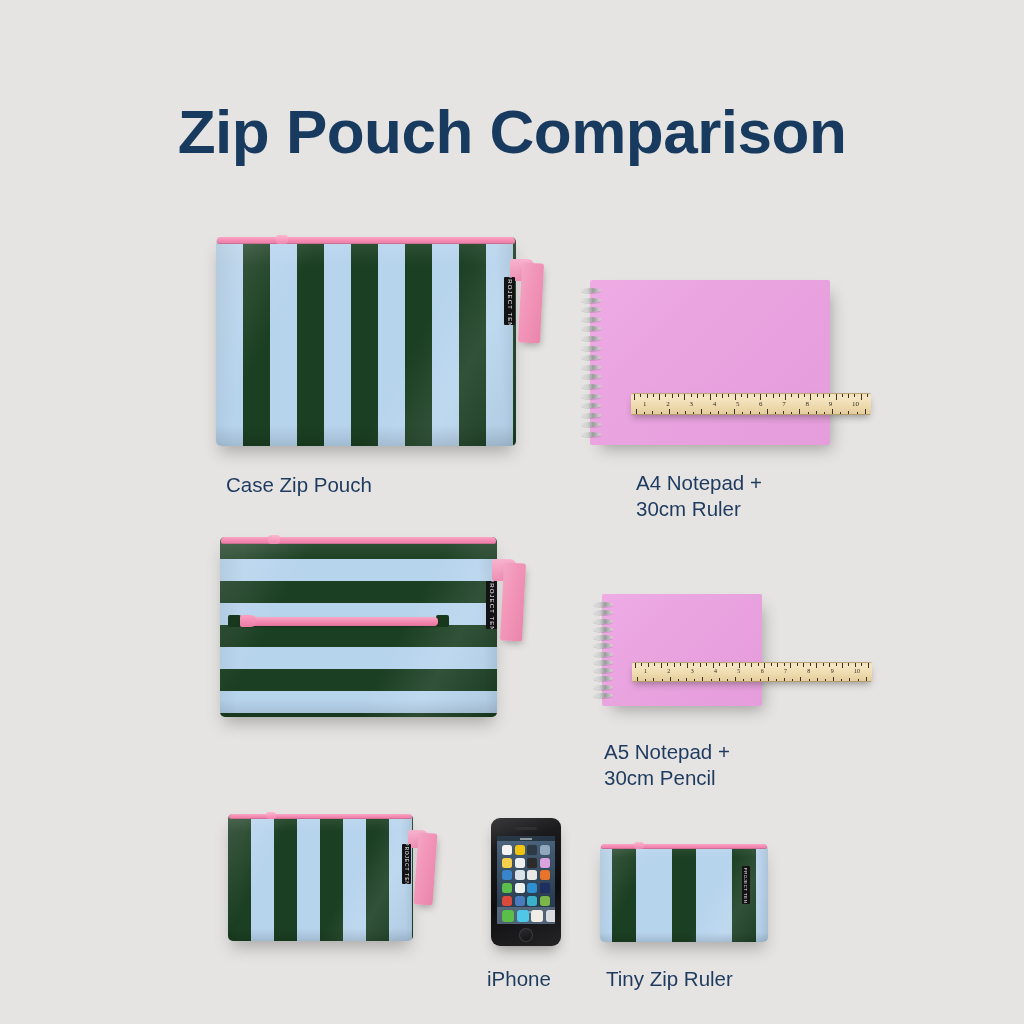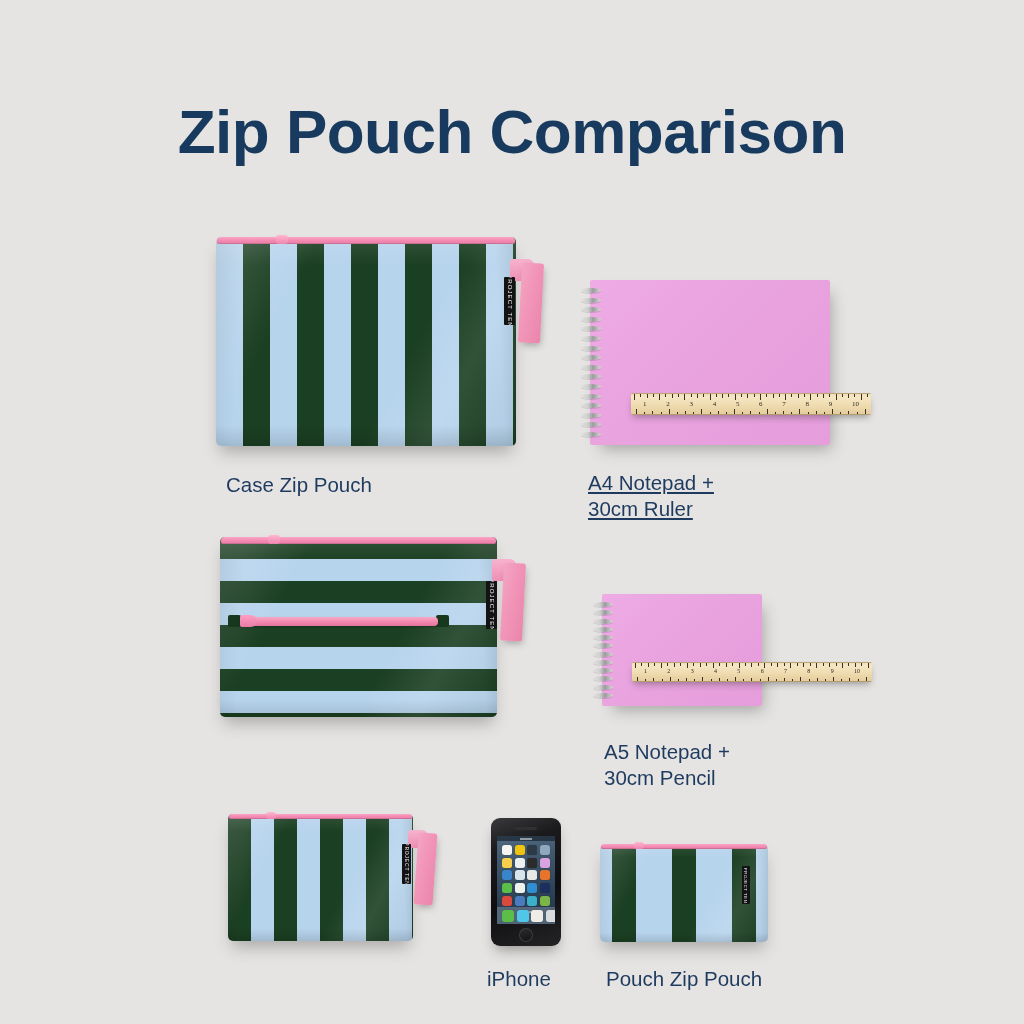--- a/index.html
+++ b/index.html
@@ -450,21 +450,21 @@
         <div class="tick" style="height:3px"></div>
           <div class="tick" style="height:2px"></div>
         <div class="tick" style="height:5px"></div>
           <div class="tick" style="height:2px"></div>
         <div class="tick" style="height:3px"></div>
           <div class="tick" style="height:2px"></div>
         <div class="tick" style="height:5px"></div>
       </div>
     </div>
   </div>
-  <div class="caption" style="left:588px; top:438px; width:260px;text-decoration:underline;">A4 Notepad +
+  <div class="caption" style="left:636px; top:438px; width:260px;">A4 Notepad +
 30cm Ruler</div>
 
   <div class="pouch" style="left:220px; top:505px; width:277px; height:180px;">
     <div class="pouch-body">
       <div class="stripes-h" style="background: repeating-linear-gradient(180deg,
              #1b3f22 0px, #1b3f22 22px,
              #b7d4ed 22px, #b7d4ed 44px);"></div>
       <div class="fabric-sheen"></div>
       <div class="fabric-crease"></div>
     </div>
@@ -661,15 +661,15 @@
              #b7d4ed 36px, #b7d4ed 60px);"></div>
       <div class="fabric-sheen"></div>
       <div class="fabric-crease"></div>
     </div>
     <div class="zip-top thin"></div>
     <div class="zip-pull-head" style="left:34px; width:10px; height:7px;"></div>
     <div class="brand-tag xs" style="left:142px; top:22px; width:8px; height:38px;">
       <span>PROJECT TEN</span>
     </div>
   </div>
-  <div class="caption" style="left:606px; top:934px; width:220px;">Pouch Zip Pouch</div>
+  <div class="caption" style="left:606px; top:934px; width:220px;">Tiny Zip Ruler</div>
 
 </div>
 
 </body></html>

